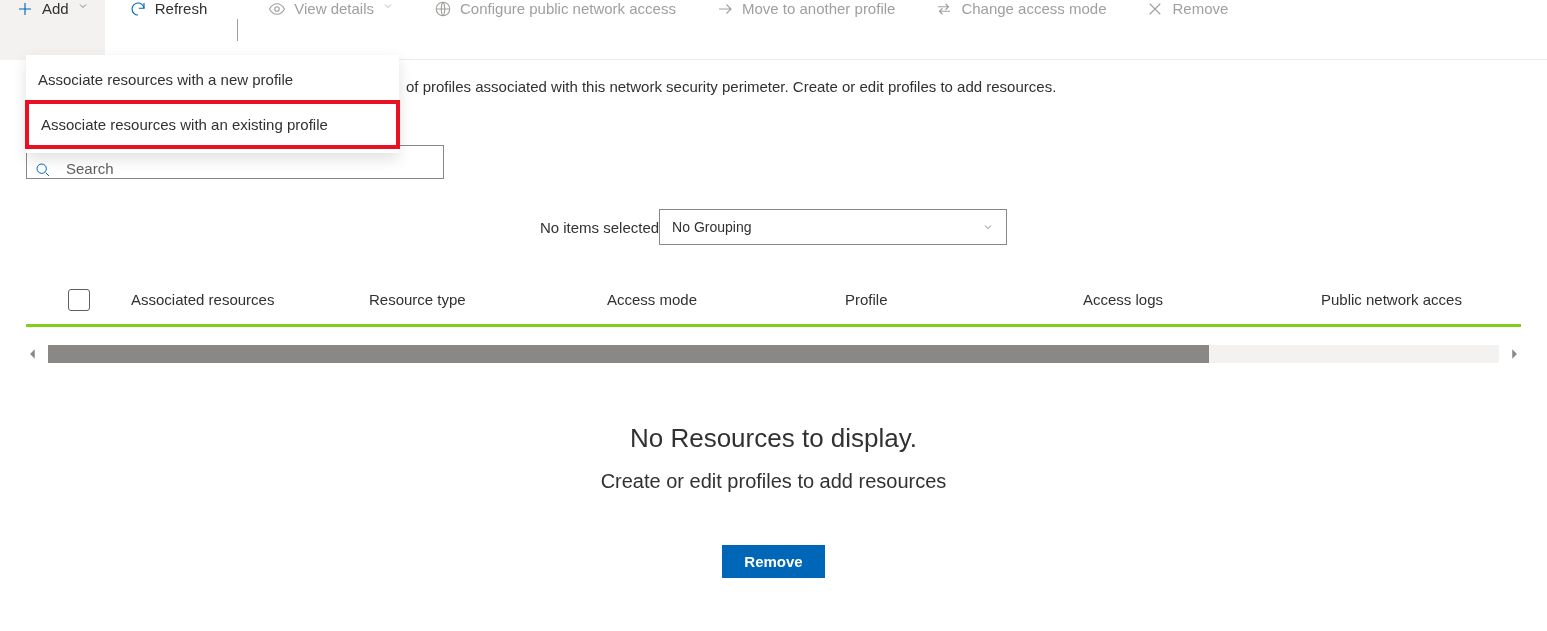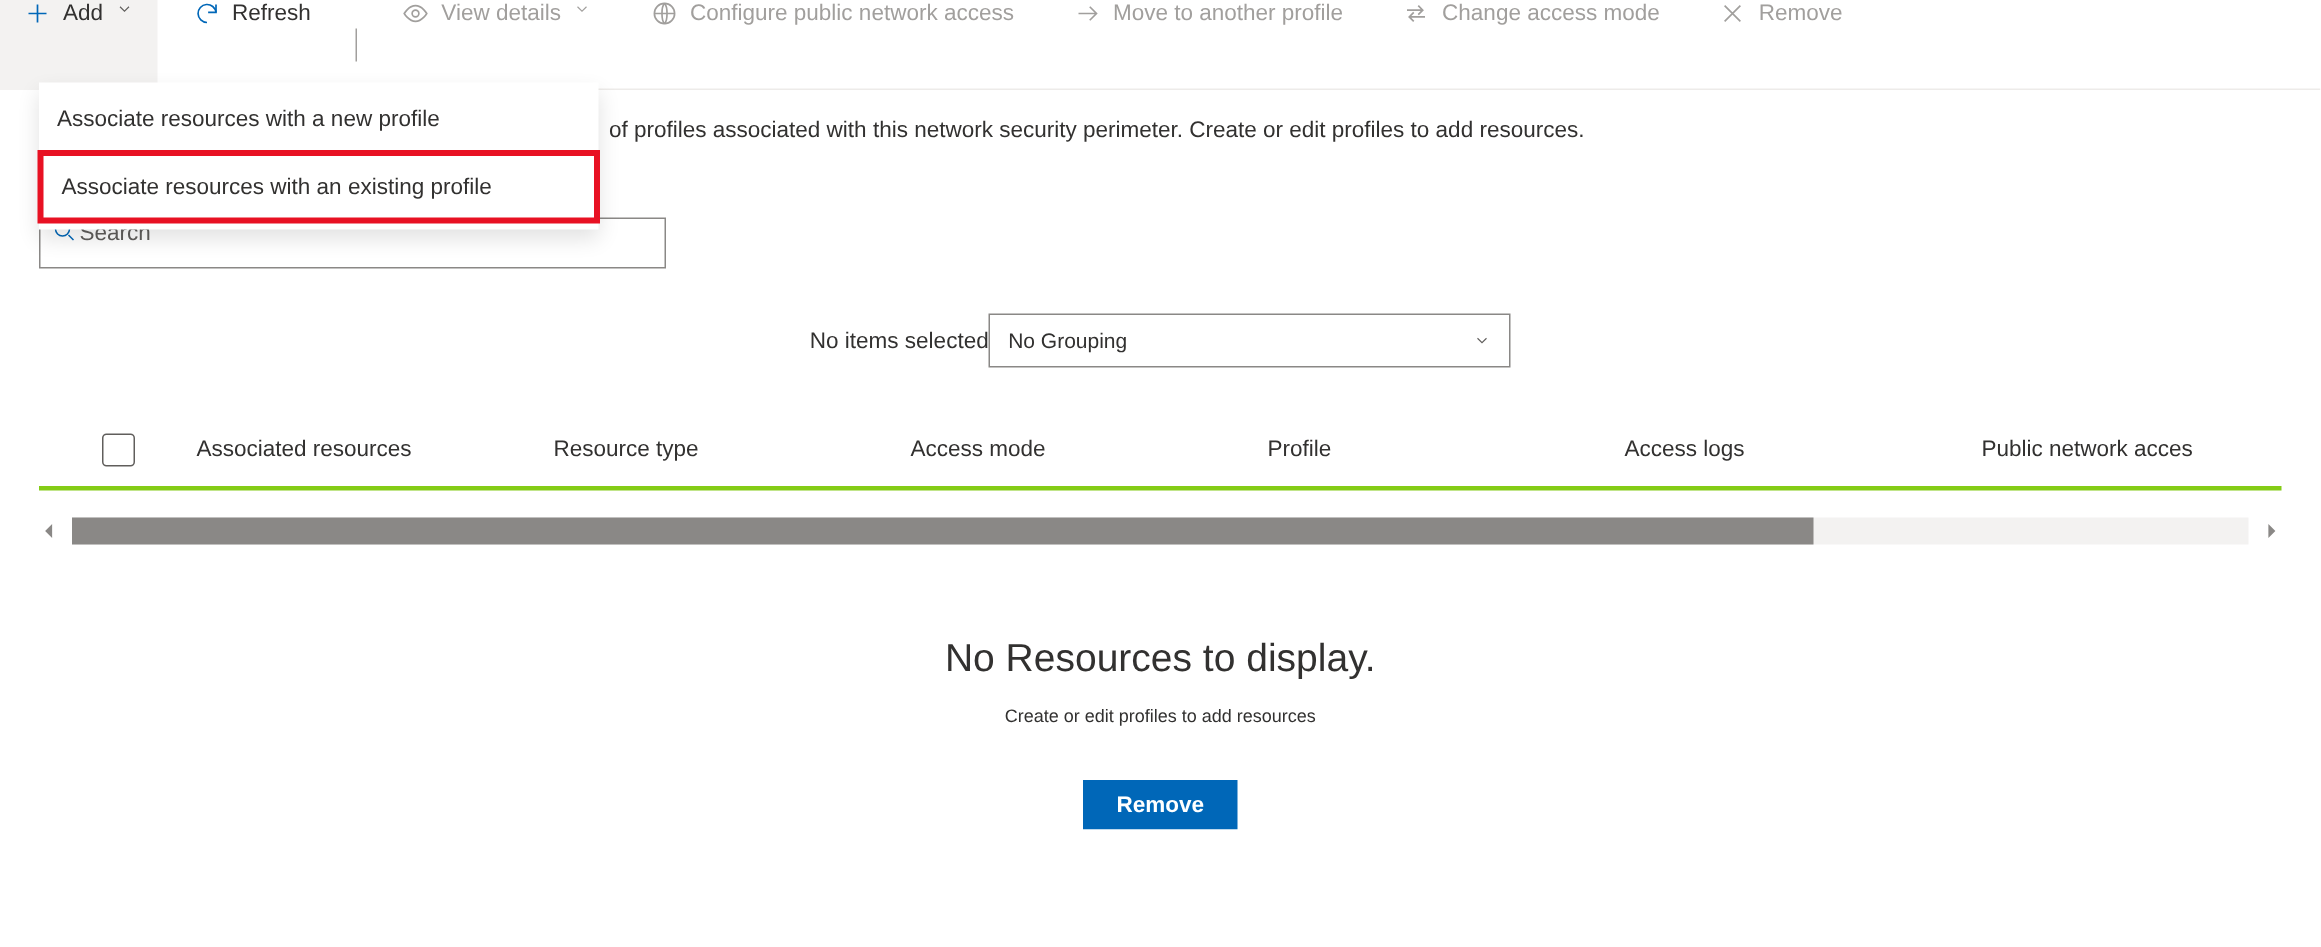--- a/index.html
+++ b/index.html
@@ -90,23 +90,23 @@
     width:380px; 
   }
 
   
   .search-wrap {
     margin: 50px 0 10px 26px;
     width: 418px;
     height: 34px;
     border: 1px solid #8a8886;
     display: flex;
-    align-items: flex-start;
+    align-items: flex-end;
     padding: 0 8px;
-    gap: 0;
+    gap: 13px;
   }
   .search-wrap svg { width:16px; height:16px; stroke: var(--blue); fill:none; stroke-width:1.5; }
   .search-wrap input {
     border: none;
     outline: none;
     font-size: 15px;
     flex: 1;
     color: var(--text);
   }
   .search-wrap input::placeholder { color: #605e5c; }
@@ -185,23 +185,23 @@
   .empty {
     margin: 60px auto 0 auto;
     text-align: center;
   }
   .empty h2 {
     font-size: 26px;
     font-weight: 400;
     margin: 0 0 16px 0;
   }
   .empty p {
-    font-size: 12px;
-    color: var(--text);
-    margin: 0 0 36px 0;
+    font-size: 20px;
+    color: var(--text);
+    margin: 0 0 52px 0;
   }
   .create-btn {
     display: inline-block;
     background: var(--blue);
     color: #fff;
     font-size: 15px;
     font-weight: 600;
     padding: 8px 22px;
     cursor: pointer;
     border: none;

